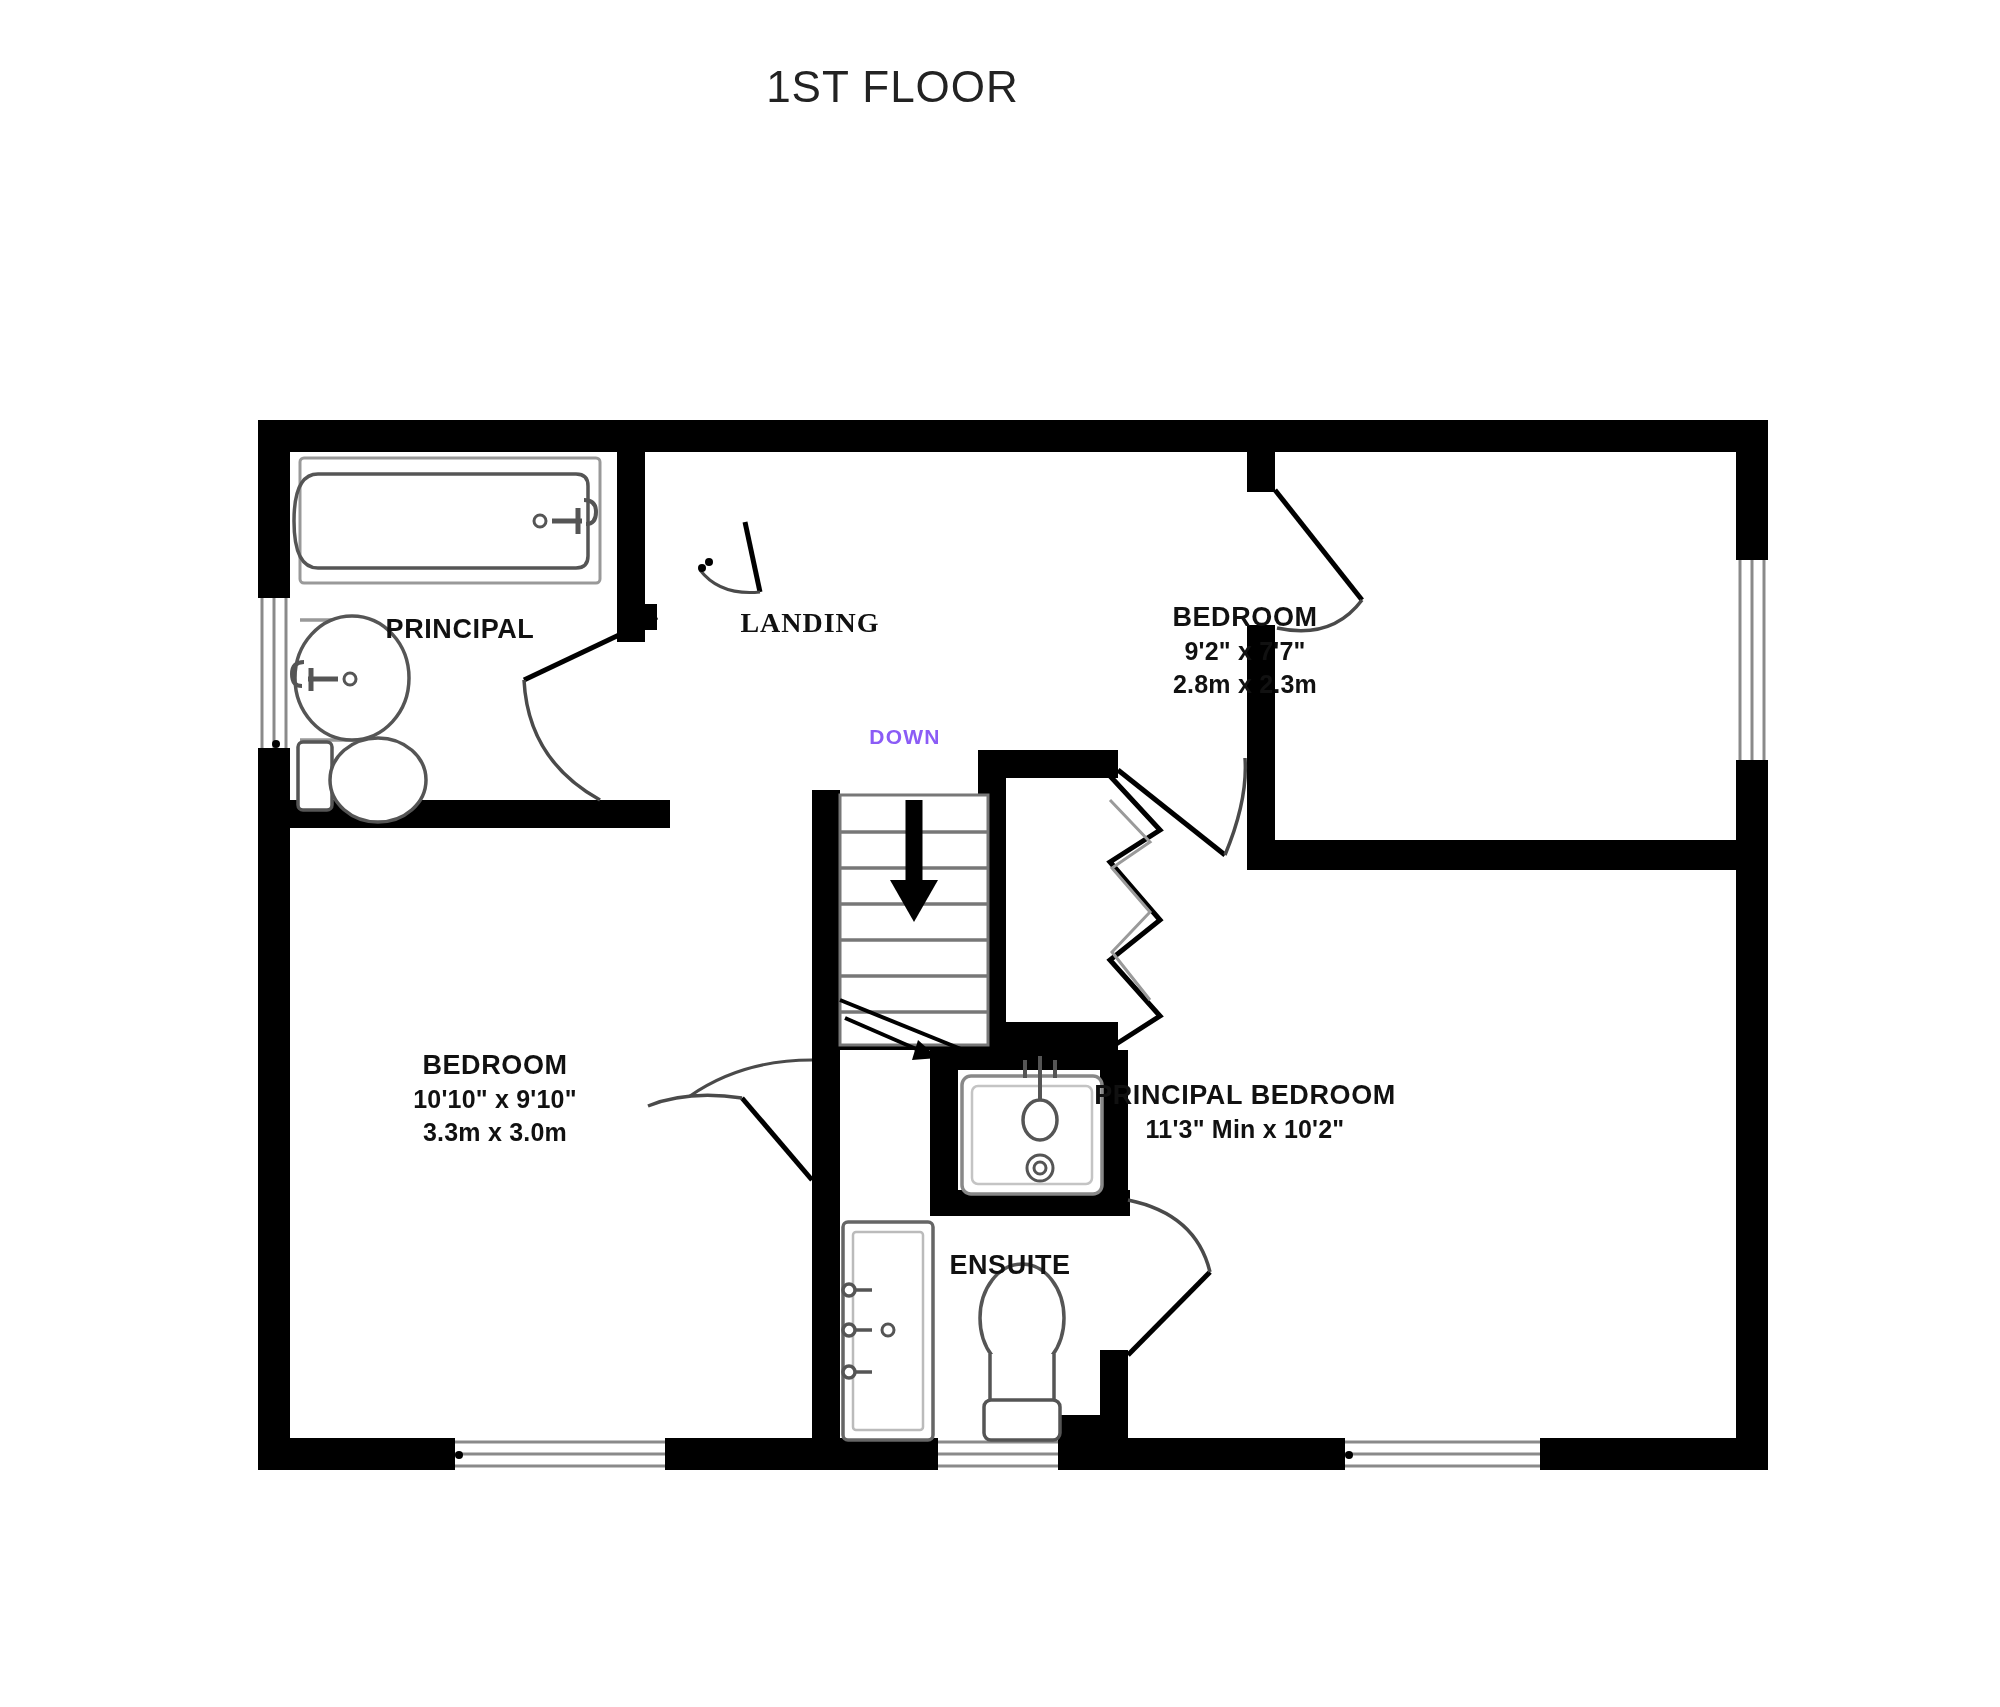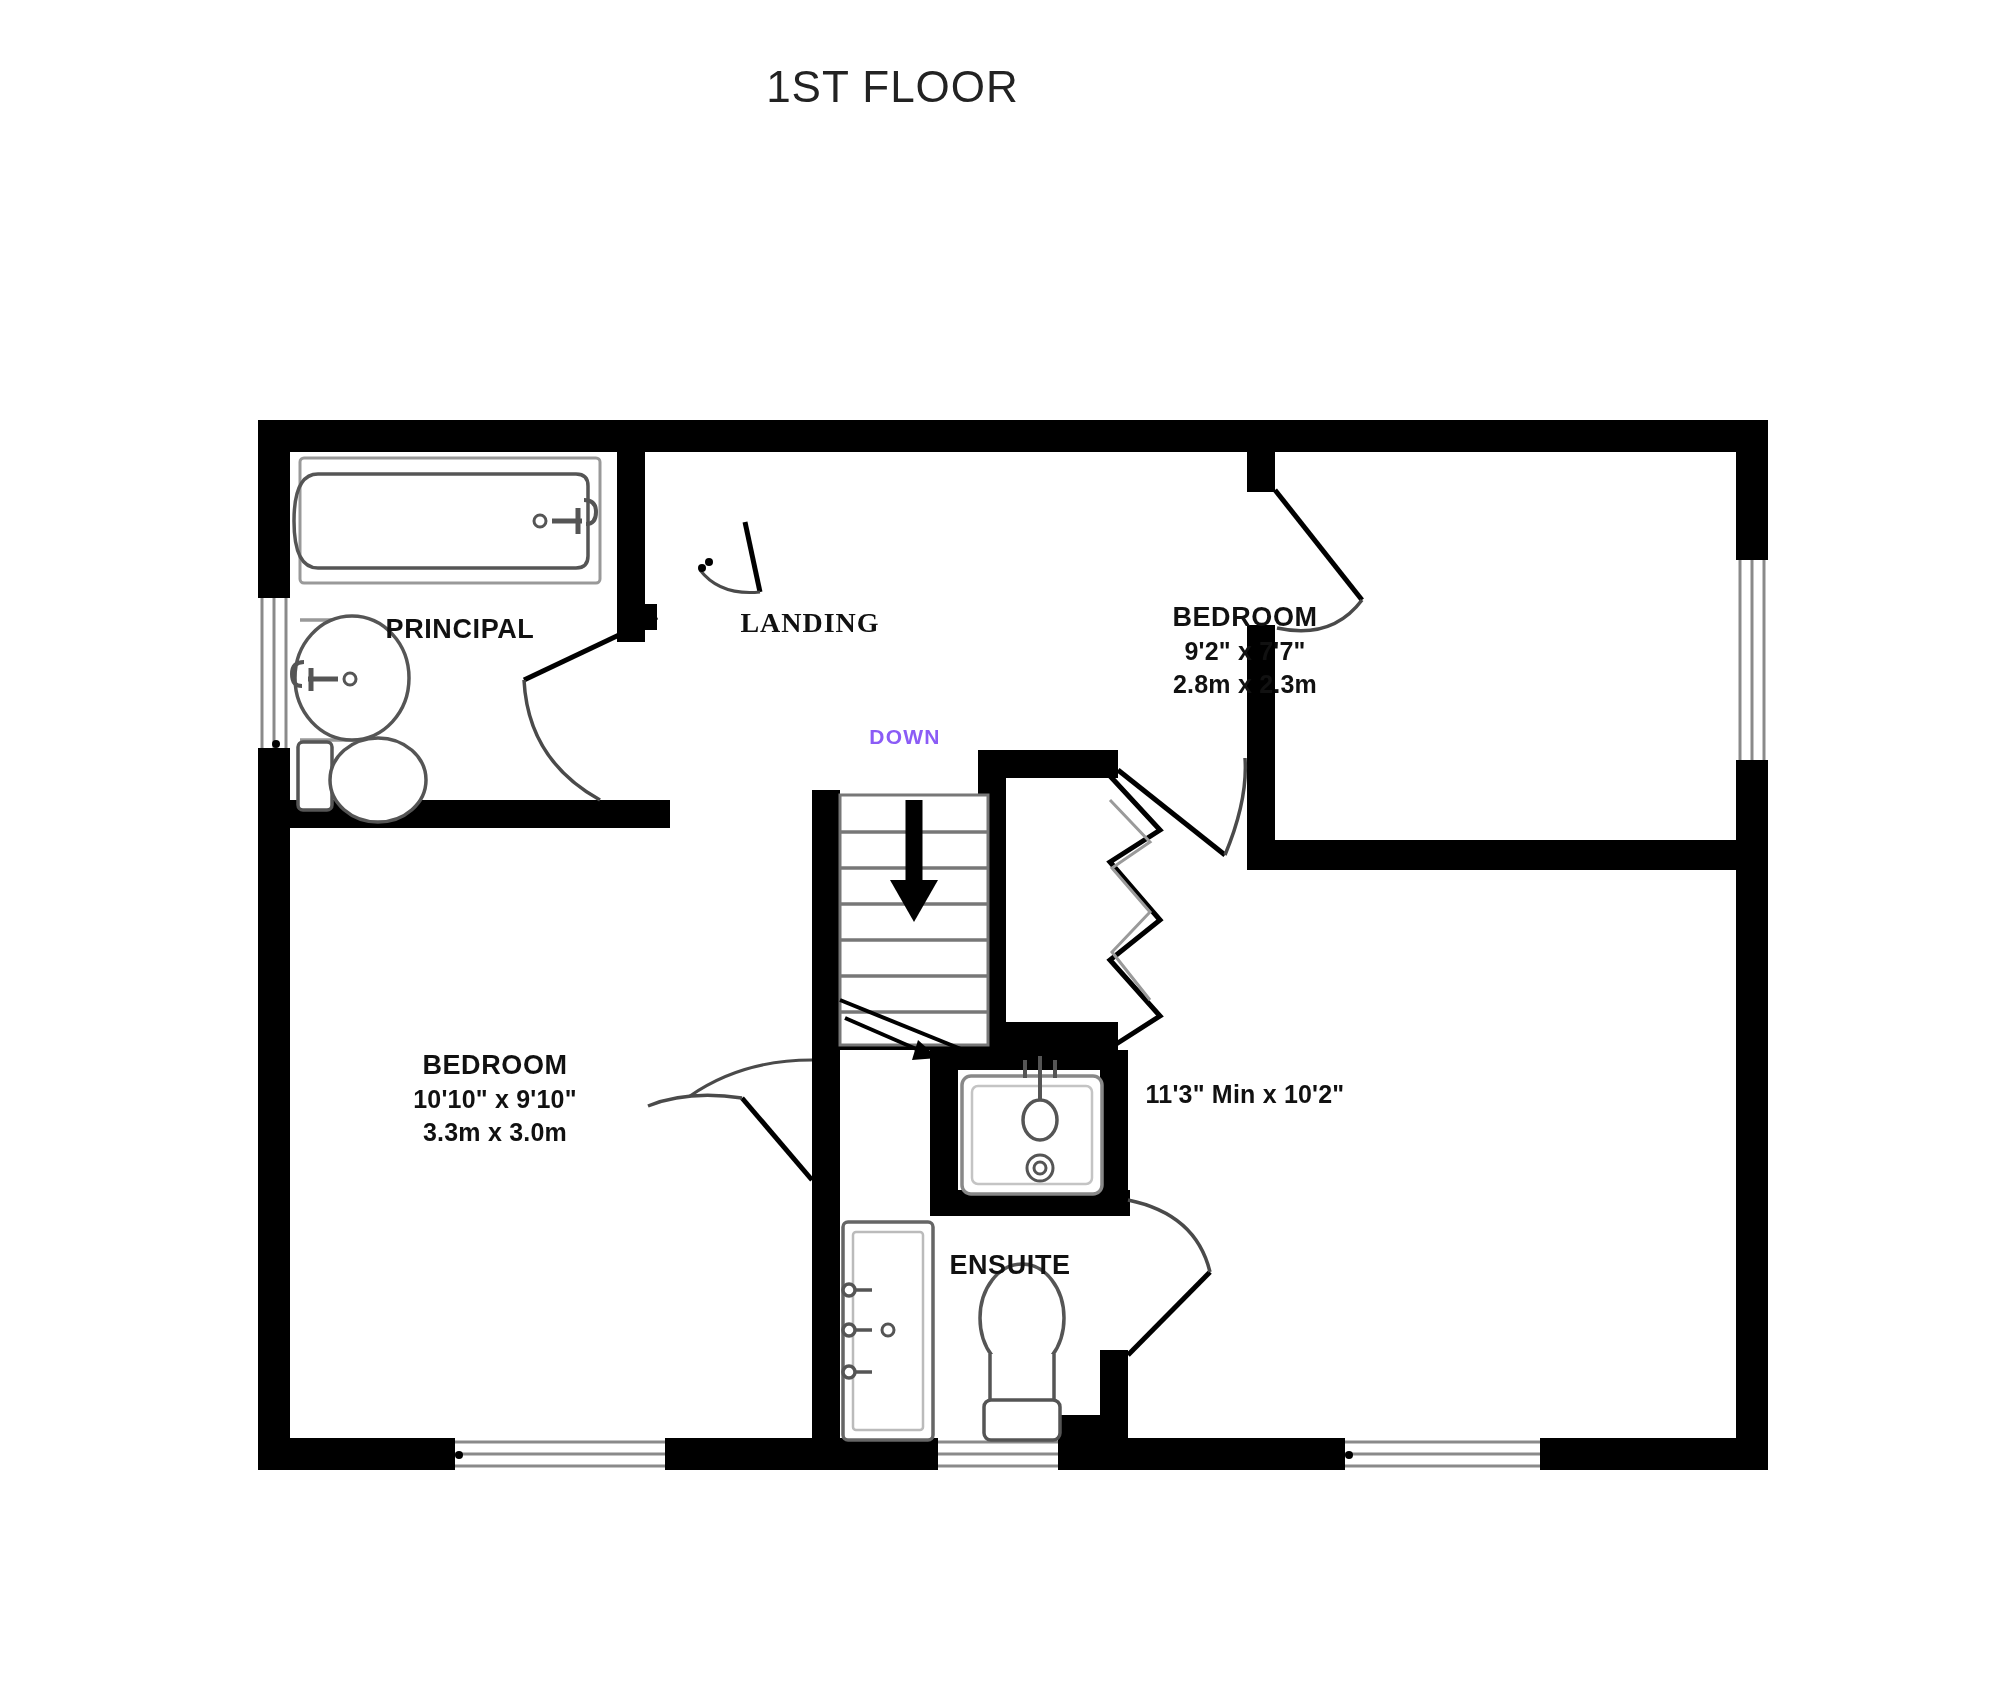--- a/index.html
+++ b/index.html
@@ -315,20 +315,21 @@
     <span class="rl-dim">2.8m  x 2.3m</span>
   </div>
 
   <div class="room-label" style="left:300px; top:1048px; width:390px;">
     <span class="rl-name">BEDROOM</span>
     <span class="rl-dim">10'10"  x 9'10"</span>
     <span class="rl-dim">3.3m  x 3.0m</span>
   </div>
 
   <div class="room-label" style="left:1000px; top:1078px; width:490px;">
+    <span class="rl-name">PRINCIPAL BEDROOM</span>
     <span class="rl-dim">11'3" Min x 10'2"</span>
   </div>
 
   <div class="room-label plain" style="left:890px; top:1248px; width:240px;">
     <span class="rl-name">ENSUITE</span>
   </div>
 
 </div>
 
 </body></html>

